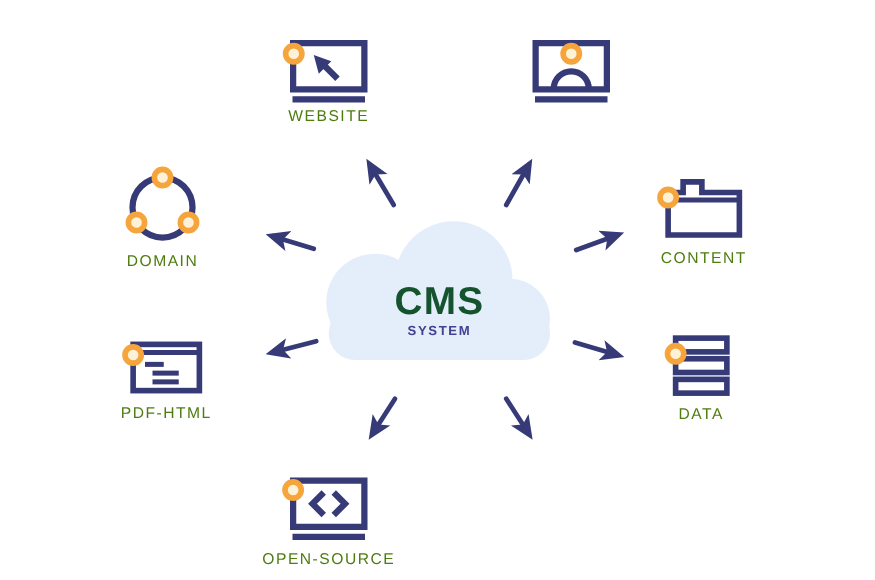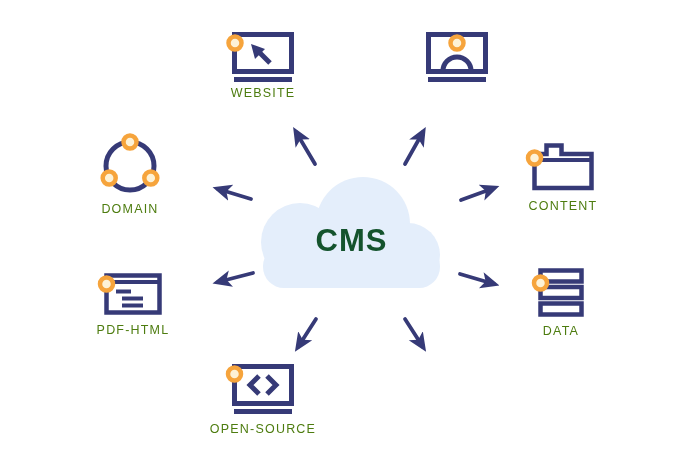--- a/index.html
+++ b/index.html
@@ -32,21 +32,21 @@
     font-size:12.5px;font-weight:normal;letter-spacing:1.2px;color:#4d7c0f;
     text-align:center;white-space:nowrap;
   }
   
   .n-website{left:198px;top:30px;}       .n-website .label{margin-top:4px;}
   .n-administrator{left:392px;top:30px;} .n-administrator .label{margin-top:4px;}
   .n-network{left:65px;top:134px;}       .n-network .label{margin-top:8px;}
   .n-content{left:498px;top:141px;}      .n-content .label{margin-top:8px;}
   .n-pdf-html{left:68px;top:273px;}      .n-pdf-html .label{margin-top:8px;}
   .n-data{left:496px;top:268px;}         .n-data .label{margin-top:6px;}
-  .n-open-source{left:198px;top:362px;}  .n-open-source .label{margin-top:8px;}
+  .n-open-source{left:198px;top:380px;}  .n-open-source .label{margin-top:8px;}
   .n-domain{left:387px;top:355px;}       .n-domain .label{margin-top:8px;}
 
   
   .s{stroke:#363a77;stroke-width:5;fill:none;}
   .s4{stroke:#363a77;stroke-width:4.5;fill:none;}
   .s40{stroke:#363a77;stroke-width:4;fill:none;}
   .f{fill:#363a77;stroke:none;}
   .dot{fill:#fdf2d7;stroke:#f6a43c;stroke-width:4.5;}
 </style>
 </head>
@@ -71,20 +71,21 @@
   </svg>
 
   <div class="cloud-node">
     <svg class="cloud-shape" width="177" height="111" viewBox="0 0 177 111">
       <circle class="cloud-fill" cx="37" cy="65" r="39"></circle>
       <circle class="cloud-fill" cx="100" cy="47" r="47"></circle>
       <circle class="cloud-fill" cx="145" cy="78" r="32"></circle>
       <rect class="cloud-fill" x="0" y="68" width="177" height="43" rx="21"></rect>
     </svg>
     <div class="cms-title">CMS</div>
+    <div class="cms-sub2">SYSTEM</div>
   </div>
 
   <div class="node n-website">
     <div class="icon">
       <svg width="68" height="52" viewBox="0 0 68 52">
         <rect class="s" x="5.5" y="4.5" width="57" height="37"></rect>
         <line class="s" x1="5" y1="49.5" x2="63" y2="49.5"></line>
         <polygon class="f" points="22,14 26,29 36,19"></polygon>
         <line class="s" x1="29" y1="21" x2="41" y2="33"></line>
         <circle class="dot" cx="6" cy="13" r="6.5"></circle>

